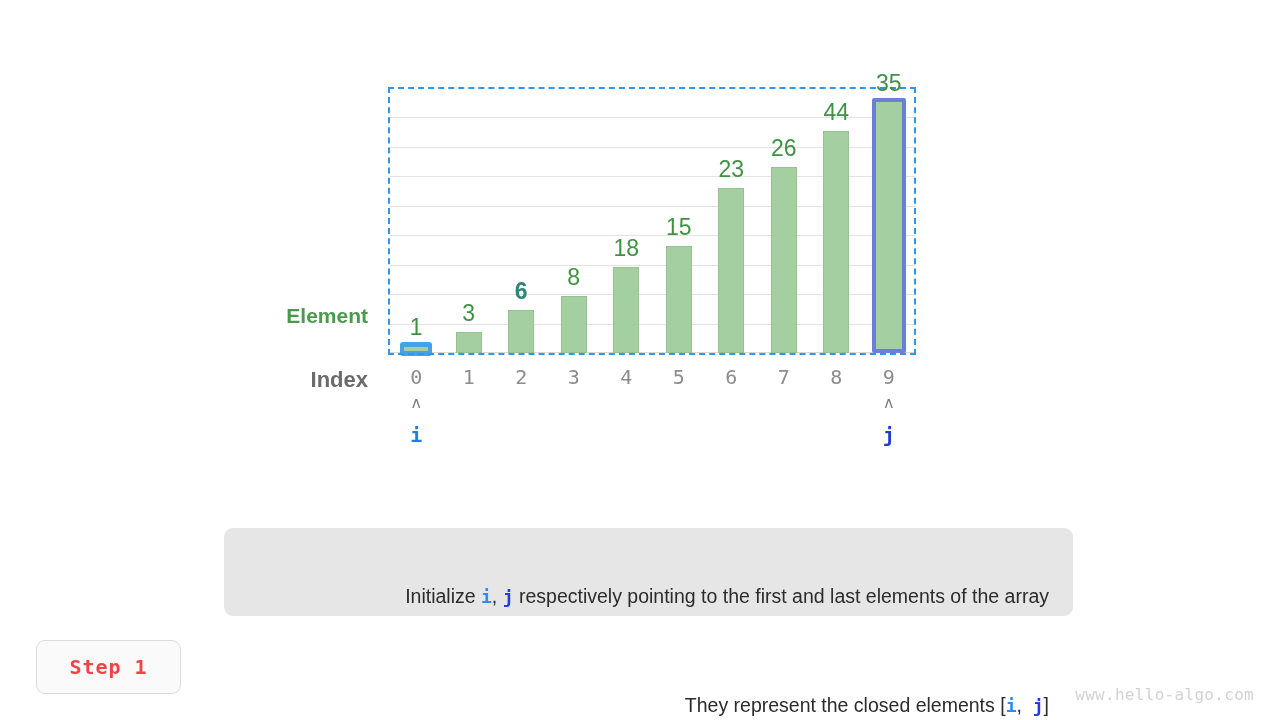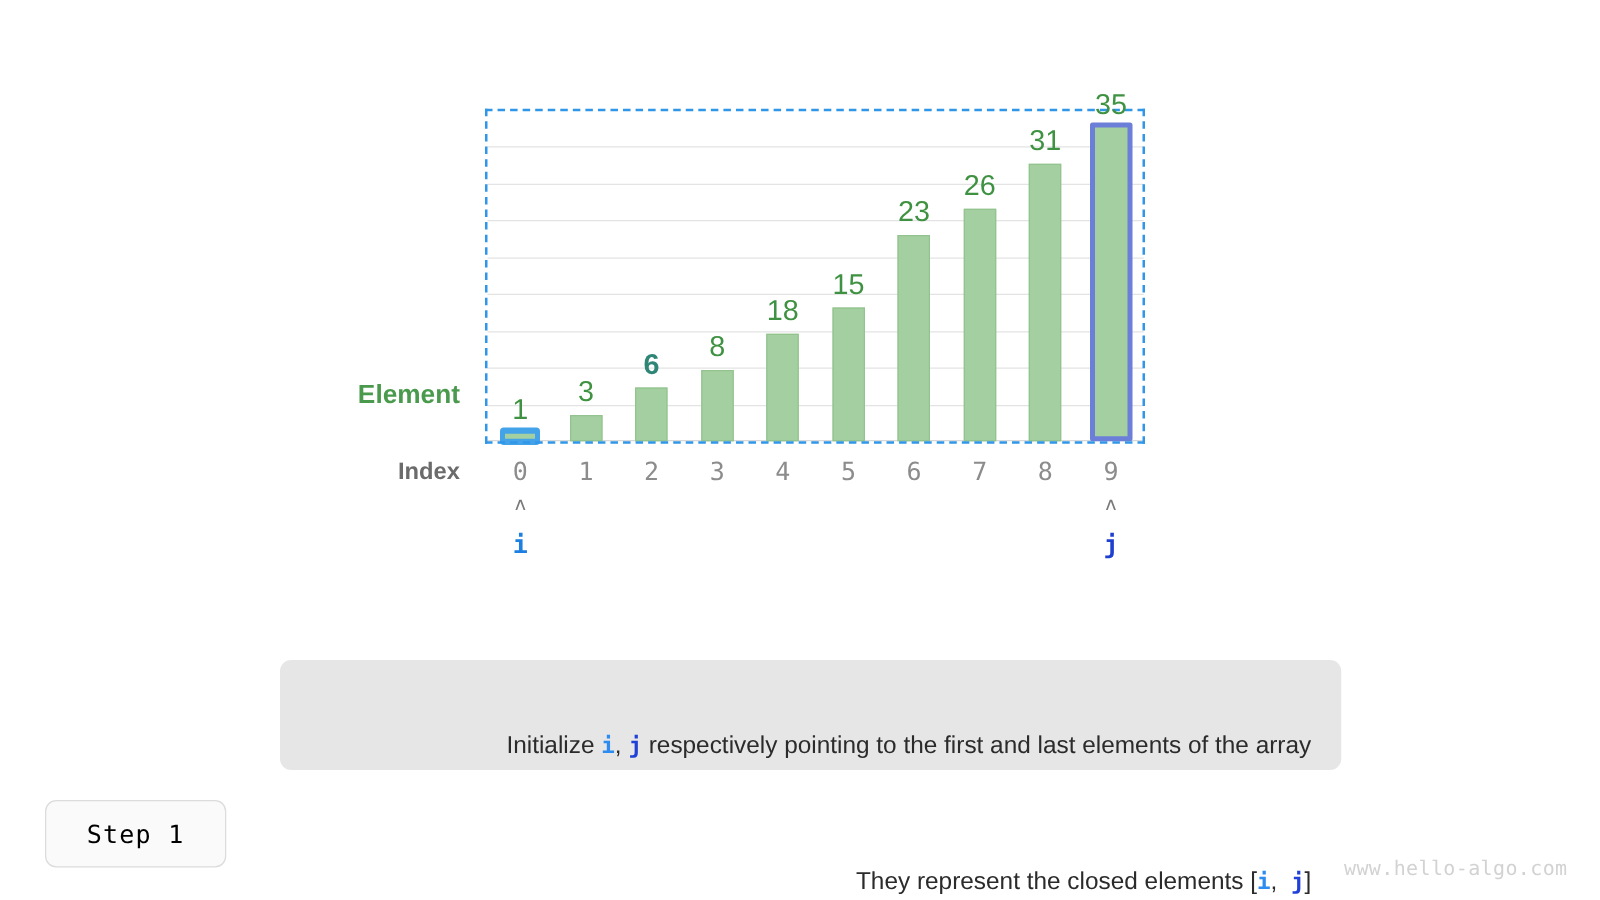--- a/index.html
+++ b/index.html
@@ -121,21 +121,21 @@
     font-size: 21px;
     font-weight: bold;
     color: #4a9a4d;
   }
   #index-label {
     position: absolute;
     left: 200px;
     top: 367px;
     width: 168px;
     text-align: right;
-    font-size: 19px;
+    font-size: 22px;
     font-weight: bold;
     color: #6b6b6b;
   }
 
   .index-tick {
     position: absolute;
     top: 367px;
     width: 60px;
     text-align: center;
     font-size: 20px;
@@ -198,22 +198,22 @@
     height: 54px;
     border: 1px solid #dcdcdc;
     border-radius: 9px;
     background: #fafafa;
     box-sizing: border-box;
     display: flex;
     align-items: center;
     justify-content: center;
     font-family: "DejaVu Sans Mono", monospace;
     font-size: 20px;
-    font-weight: normal;
-    color: #000000;
+    font-weight: bold;
+    color: #ef4444;
     letter-spacing: 1px;
   }
 
   
   #watermark {
     position: absolute;
     right: 26px;
     bottom: 16px;
     font-family: "DejaVu Sans Mono", monospace;
     font-size: 16px;
@@ -258,21 +258,21 @@
 
   <div id="value-labels">
       <div class="value-label" style="left: 386.25px; top: 316px;">1</div>
       <div class="value-label" style="left: 438.75px; top: 302px;">3</div>
       <div class="value-label target" style="left: 491.25px; top: 280px;">6</div>
       <div class="value-label" style="left: 543.75px; top: 266px;">8</div>
       <div class="value-label" style="left: 596.25px; top: 237px;">18</div>
       <div class="value-label" style="left: 648.75px; top: 216px;">15</div>
       <div class="value-label" style="left: 701.25px; top: 158px;">23</div>
       <div class="value-label" style="left: 753.75px; top: 137px;">26</div>
-      <div class="value-label" style="left: 806.25px; top: 101px;">31</div>
+      <div class="value-label" style="left: 806.25px; top: 101px;">44</div>
       <div class="value-label" style="left: 858.75px; top: 72px;">35</div>
     </div>
 
   <div id="element-label">Element</div>
   <div id="index-label">Index</div>
 
   <div id="index-ticks">
       <div class="index-tick" style="left: 386.25px;">0</div>
       <div class="index-tick" style="left: 438.75px;">1</div>
       <div class="index-tick" style="left: 491.25px;">2</div>

